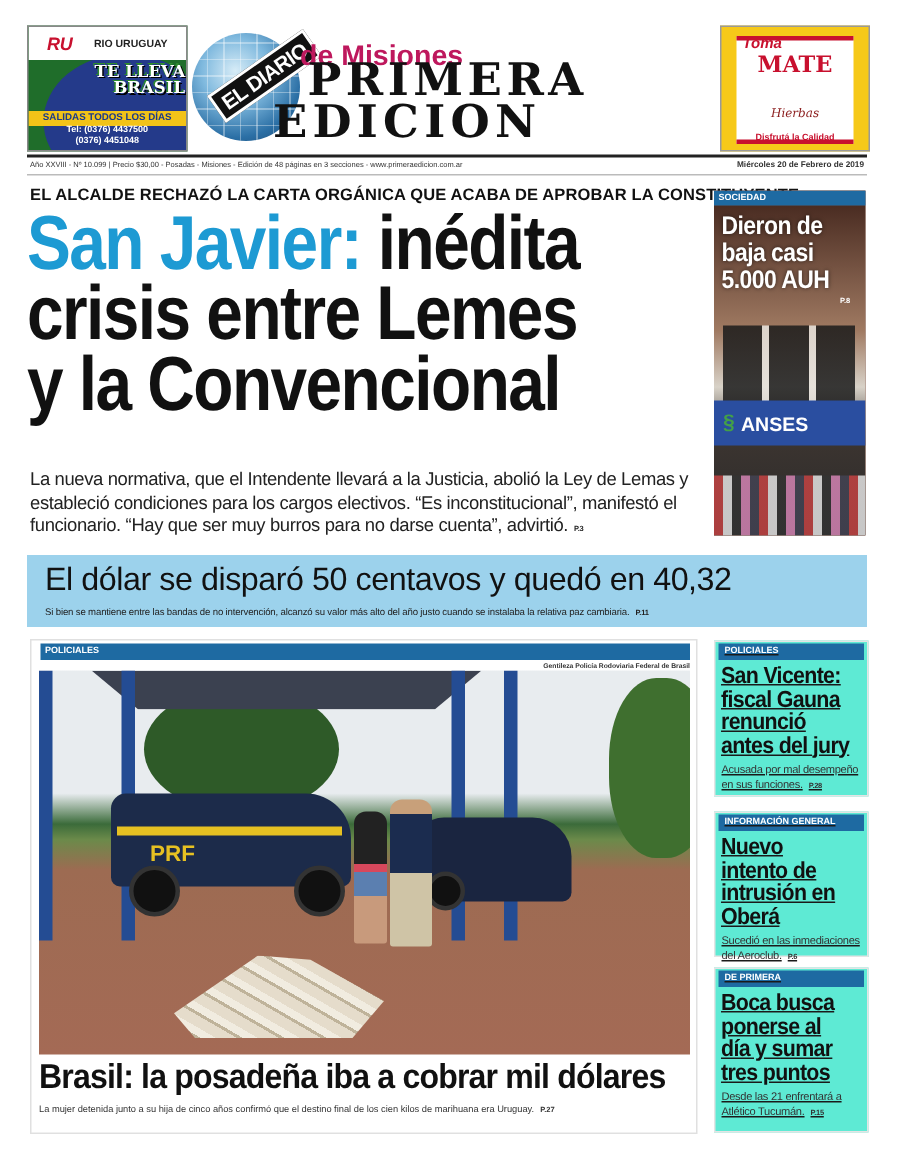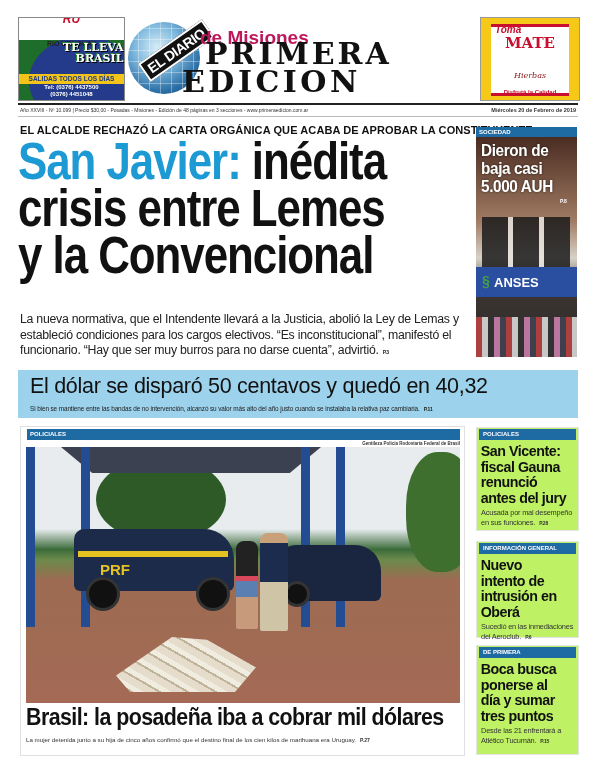--- a/index.html
+++ b/index.html
@@ -1,21 +1,21 @@
 <!DOCTYPE html>
 <html><head>
 <meta charset="utf-8">
 <style>
   html, body { margin:0; padding:0; background:#ffffff; }
   body { width:600px; height:784px; position:relative; overflow:hidden; font-family:"Liberation Sans", sans-serif; color:#1a1a1a; }
   .abs { position:absolute; }
 
   
   .ad-left { left:18px; top:17px; width:105px; height:82px; background:#1f6d2a; overflow:hidden; border:1px solid #888; }
-  .ad-left .band-top { position:absolute; left:0; top:0; width:100%; height:22px; background:#fff; display:flex; align-items:center; justify-content:center; gap:14px;flex-direction:column; }
+  .ad-left .band-top { position:absolute; left:0; top:0; width:100%; height:22px; background:#fff; display:flex; align-items:center; justify-content:center; gap:14px; }
   .ad-left .ru-logo { color:#c8102e; font-weight:bold; font-size:12px; font-style:italic; }
   .ad-left .ru-name { font-size:7px; font-weight:bold; color:#222; }
   .ad-left .globe-bg { position:absolute; left:10px; top:18px; width:110px; height:90px; border-radius:50%; background:#243a8a; }
   .ad-left .lleva { position:absolute; left:0; top:24px; width:100%; text-align:center; font-family:"DejaVu Serif", serif; font-weight:bold; font-size:11px; line-height:11px; color:#fff; text-shadow:1px 1px 0 #000, -1px -1px 0 #2d8a2d;padding-left:28px; }
   .ad-left .salidas { position:absolute; left:0; top:56px; width:100%; height:10px; background:#f2c318; color:#1a3a8a; font-size:6.5px; font-weight:bold; text-align:center; line-height:10px; }
   .ad-left .tel { position:absolute; left:0; top:66px; width:100%; text-align:center; font-size:6px; line-height:7px; color:#fff; font-weight:bold; }
 
   .globe { left:128px; top:22px; width:72px; height:72px; border-radius:50%; background:radial-gradient(circle at 40% 35%, #d7ecf7 0%, #7fb9de 35%, #2b6fa5 70%, #17426b 100%); }
   .globe .grid { position:absolute; inset:0; border-radius:50%; background:
       repeating-linear-gradient(0deg, transparent 0 10px, rgba(255,255,255,0.35) 10px 11px),
@@ -76,21 +76,21 @@
   .photo .prf { position:absolute; left:74px; top:114px; color:#e6c122; font-weight:bold; font-size:15px; }
   .photo .wheel { position:absolute; width:28px; height:28px; border-radius:50%; background:#111; border:3px solid #333; }
   .photo .car2 { position:absolute; left:250px; top:98px; width:105px; height:56px; background:#1a2540; border-radius:20px 26px 6px 6px; }
   .photo .woman { position:absolute; left:210px; top:94px; width:22px; height:88px; background:linear-gradient(180deg,#222 0 40%, #d7485c 40% 46%, #5b7fb0 46% 64%, #c89a7c 64% 100%); border-radius:8px 8px 2px 2px; }
   .photo .officer { position:absolute; left:234px; top:86px; width:28px; height:98px; background:linear-gradient(180deg,#c8a07a 0 10%, #1b2c4f 10% 50%, #cfc4a6 50% 100%); border-radius:8px 8px 2px 2px; }
   .photo .pile { position:absolute; left:90px; top:190px; width:140px; height:55px; background:repeating-linear-gradient(30deg,#e5dccb 0 7px,#bfb39a 7px 9px,#f1ece0 9px 14px); clip-path:polygon(10% 100%, 0 70%, 40% 0, 65% 5%, 100% 55%, 85% 100%); }
   .police .hl { position:absolute; left:5px; top:277px; font-weight:bold; font-size:23px; letter-spacing:-0.6px; color:#111; white-space:nowrap; transform:scaleX(0.93); transform-origin:left top; }
   .police .sub { position:absolute; left:5px; top:309px; font-size:6.2px; color:#333; white-space:nowrap; }
 
   
-  .brief { left:476px; width:101px; border:1px solid #e4e4e4; background:#bef264; }
+  .brief { left:476px; width:101px; border:1px solid #e4e4e4; background:#5eead4;text-decoration:underline; }
   .brief .label { height:11px; background:#1e6aa2; color:#fff; font-size:6px; font-weight:bold; line-height:11px; padding-left:4px; margin:1px 2px 0 2px; }
   .brief .title { font-weight:bold; font-size:15.5px; line-height:15.5px; letter-spacing:-0.5px; color:#111; padding:3px 4px 0 4px; transform:scaleX(0.92); transform-origin:left top; }
   .brief .sum { font-size:7.4px; line-height:10px; color:#333; padding:3px 4px 4px 4px; letter-spacing:-0.2px; }
 </style>
 </head>
 <body>
 
 <div class="abs ad-left">
   <div class="globe-bg"></div>
   <div class="band-top">

